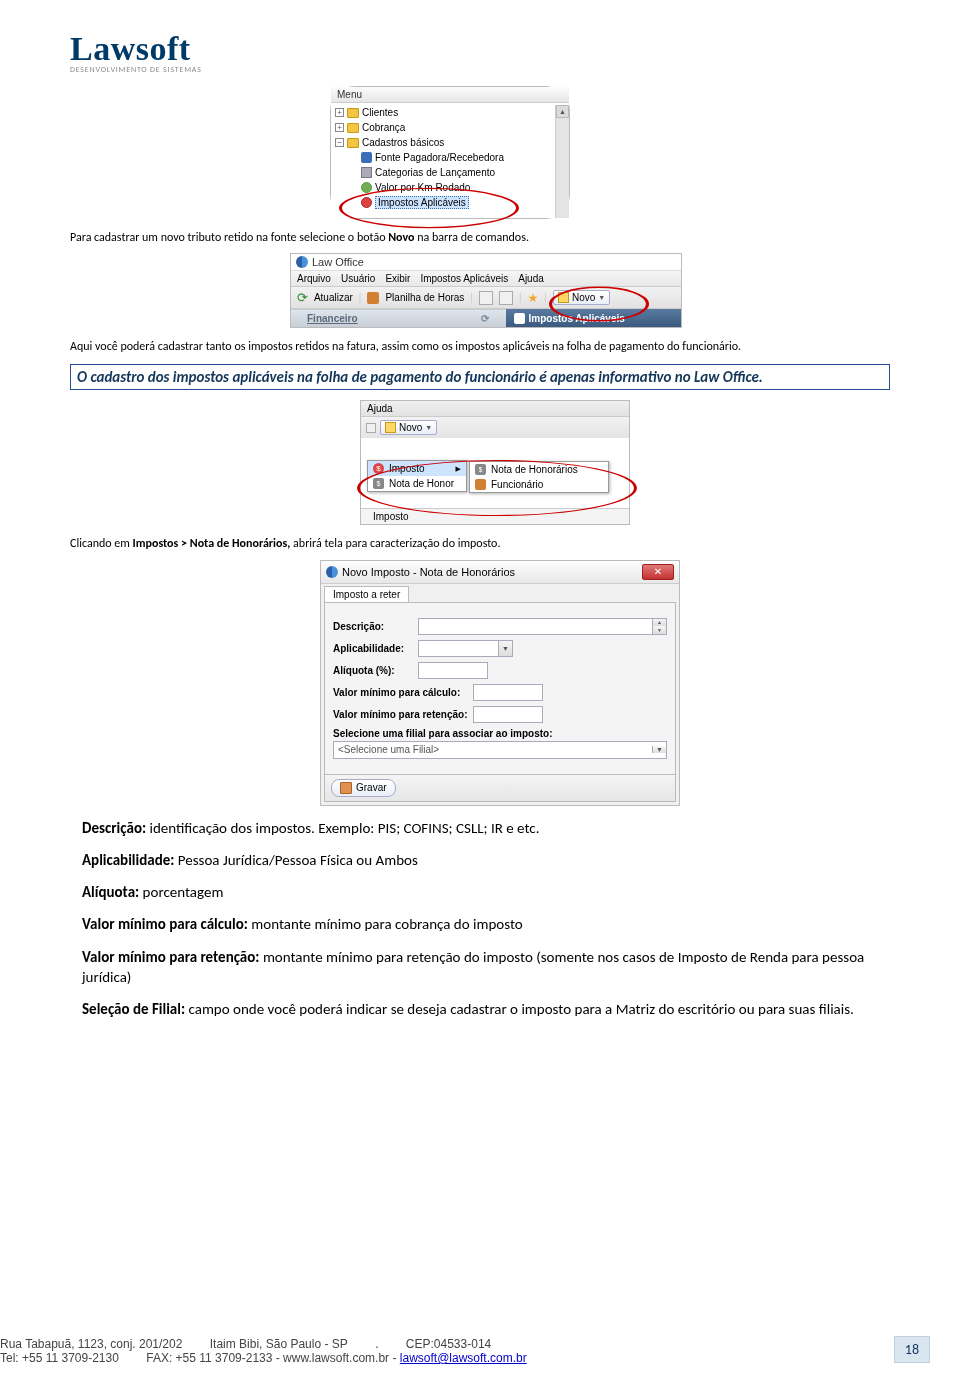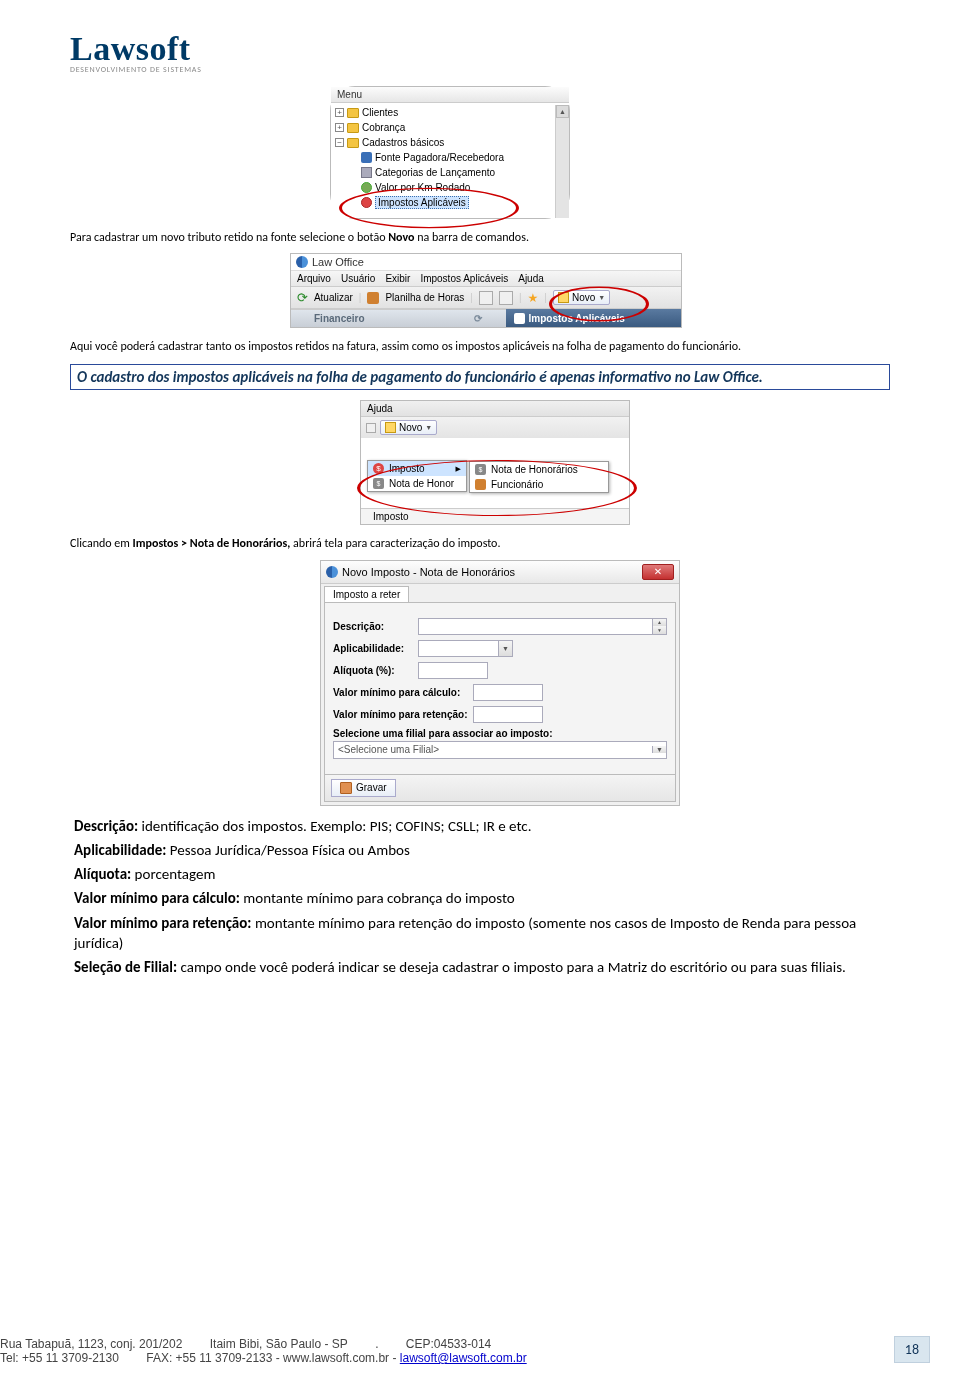--- a/index.html
+++ b/index.html
@@ -122,21 +122,21 @@
     border:1px solid #aac;background:linear-gradient(#fff,#e8eef7);
     padding:1px 4px;border-radius:2px;
   }
   .tb-novo-ico{width:11px;height:11px;background:#ffd766;border:1px solid #c79a14;}
   .tb-dd{font-size:7px;color:#555;}
   .ss2-strip {
     display:flex; font-size:10px; font-weight:bold;
   }
   .ss2-strip-left{
     flex:0 0 55%; background:linear-gradient(#dfe5ec,#c8ced6);
-    color:#5a6a7a;padding:3px 23px;border-top:1px solid #ccc;
+    color:#5a6a7a;padding:3px 16px;border-top:1px solid #ccc;text-decoration:underline;
   }
   .ss2-strip-right{
     flex:1;background:linear-gradient(#5a7aa0,#3a5a80);color:#fff;
     padding:3px 8px;display:flex;align-items:center;gap:4px;
   }
   .strip-ico{width:11px;height:11px;background:#fff;border-radius:2px;}
   .circle2{
     position:absolute;border:3px solid #c00;border-radius:50%;
     transform:scaleY(0.5);pointer-events:none;
   }
@@ -238,26 +238,26 @@
   }
   .ss4-fullrow .inp .tx{flex:1;padding:0 4px;}
   .ss4-footer{
     background:linear-gradient(#f4f4f4,#e6e6e6);
     border-top:1px solid #ccc;padding:4px 6px;margin:0 3px 3px 3px;
     border:1px solid #bbb;border-top:none;
   }
   .ss4-gravar{
     display:inline-flex;align-items:center;gap:4px;
     border:1px solid #aac;background:linear-gradient(#fff,#e8eef7);
-    padding:2px 8px;border-radius:0;font-size:10px;
+    padding:2px 8px;border-radius:8px;font-size:10px;
   }
   .ico-save{width:12px;height:12px;background:#e09050;border:1px solid #b06020;border-radius:1px;}
 
   .def-list { font-size: 15px; line-height: 1.35; margin-top: 10px;}
-  .def-line { margin: 4px; }
+  .def-line { margin: 12px; }
 
   .footer {
     position: absolute; bottom: 20px; left: 0; right: 0;
     font-size: 12px; color: #444;
     font-family: Arial, sans-serif;
   }
   .footer a { color:#0000cc; text-decoration: underline;}
   .footer .sep { margin: 0 12px; }
   .page-num {
     position: absolute; right: 30px; bottom: 22px;

